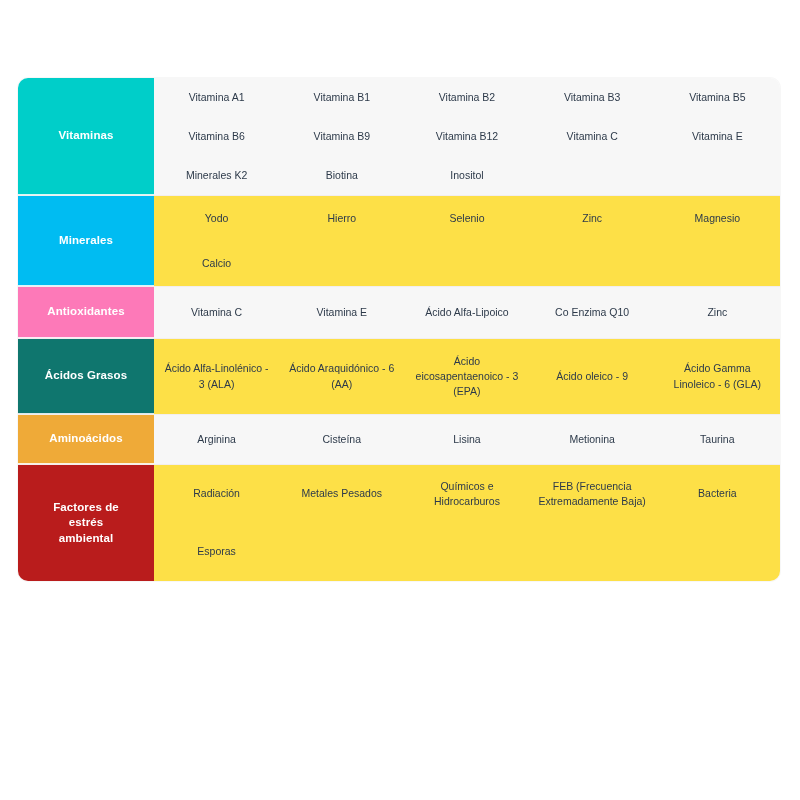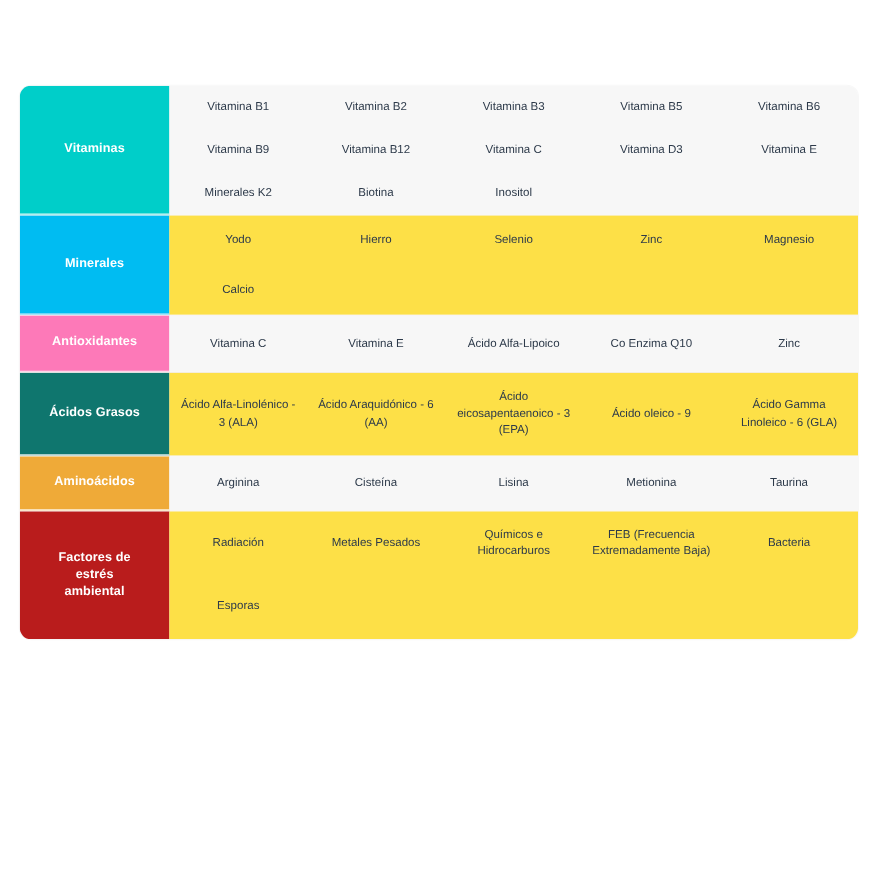--- a/index.html
+++ b/index.html
@@ -86,29 +86,29 @@
   .row-h49 .cell { height: 49px; }
   .row-h58 .cell { height: 58px; }
 </style>
 </head>
 <body>
 
 <div id="table-wrap">
     <div class="cat-row shade row-h39">
       <div class="cat-label" style="background: rgb(0, 206, 201);">Vitaminas</div>
       <div class="cells-area">
+        <div class="cell">Vitamina A1</div>
         <div class="cell">Vitamina B1</div>
         <div class="cell">Vitamina B2</div>
         <div class="cell">Vitamina B3</div>
         <div class="cell">Vitamina B5</div>
         <div class="cell">Vitamina B6</div>
         <div class="cell">Vitamina B9</div>
         <div class="cell">Vitamina B12</div>
         <div class="cell">Vitamina C</div>
-        <div class="cell">Vitamina D3</div>
         <div class="cell">Vitamina E</div>
         <div class="cell">Minerales K2</div>
         <div class="cell">Biotina</div>
         <div class="cell">Inositol</div>
         <div class="cell empty"></div>
       </div>
     </div>
     <div class="cat-row plain row-h45">
       <div class="cat-label" style="background: rgb(0, 188, 242);">Minerales</div>
       <div class="cells-area">

